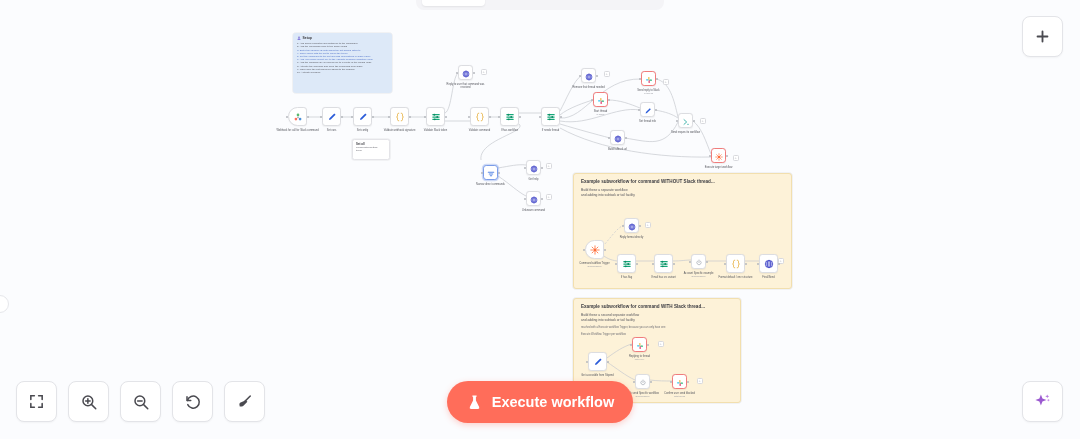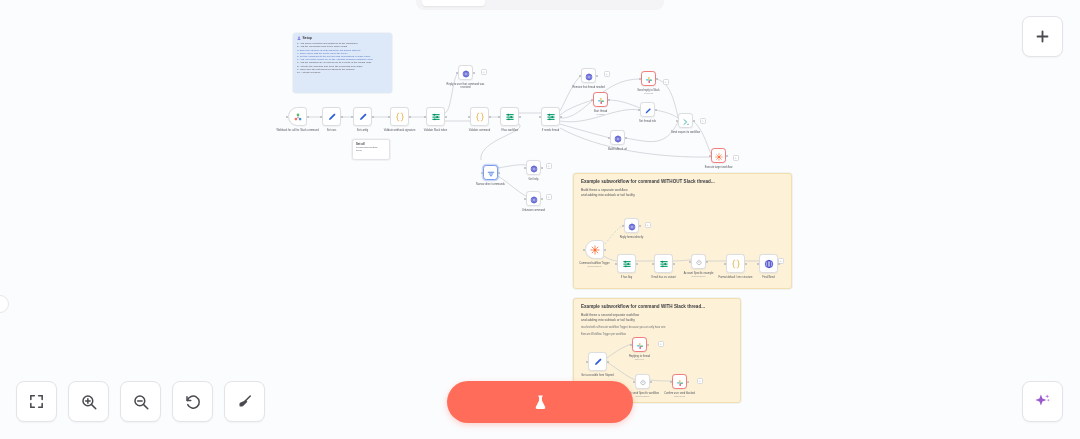--- a/index.html
+++ b/index.html
@@ -598,13 +598,14 @@
       <path d="M19 4l-7.5 7.5"></path>
       <path d="M13 9.5l2.2 2.2-5.3 5.3a3 3 0 0 1-2.2.9H5l-.5-2.7a3 3 0 0 1 .9-2.2z" fill="#4a4a50" stroke="none"></path>
     </svg>
   </div>
 </div>
 
 <button id="btn-exec">
   <svg width="17" height="19" viewBox="0 0 24 24">
     <path d="M9 2h6v2h-1v5.2l4.6 9.1A2 2 0 0 1 16.8 21H7.2a2 2 0 0 1-1.8-2.7L10 9.2V4H9z" fill="#fff"></path>
   </svg>
+  <span>Execute workflow</span>
 </button>
 
 </body></html>

